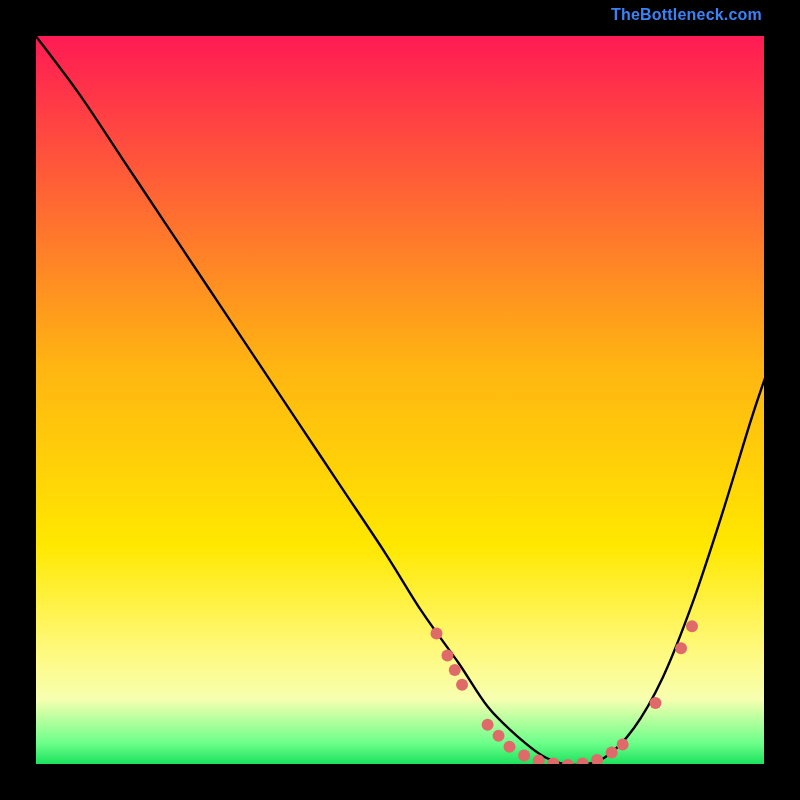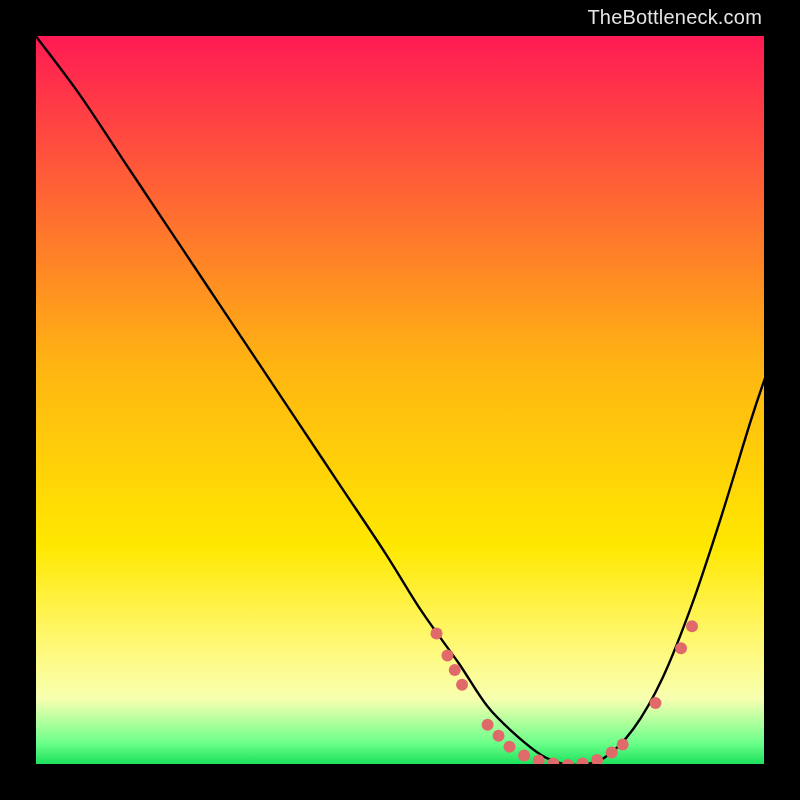--- a/index.html
+++ b/index.html
@@ -23,23 +23,23 @@
     position: absolute;
     left: 0;
     top: 0;
     width: 730px;
     height: 730px;
   }
   .watermark {
     position: absolute;
     top: 6px;
     right: 38px;
-    color: #e5e5e5;
-    font-size: 20px;
-    font-weight: 400;
+    color: #3b82f6;
+    font-size: 16px;
+    font-weight: 700;
     letter-spacing: 0.2px;
   }
   svg { display: block; }
 </style>
 </head>
 <body>
 
 <div class="watermark">TheBottleneck.com</div>
 
 <div class="frame">

